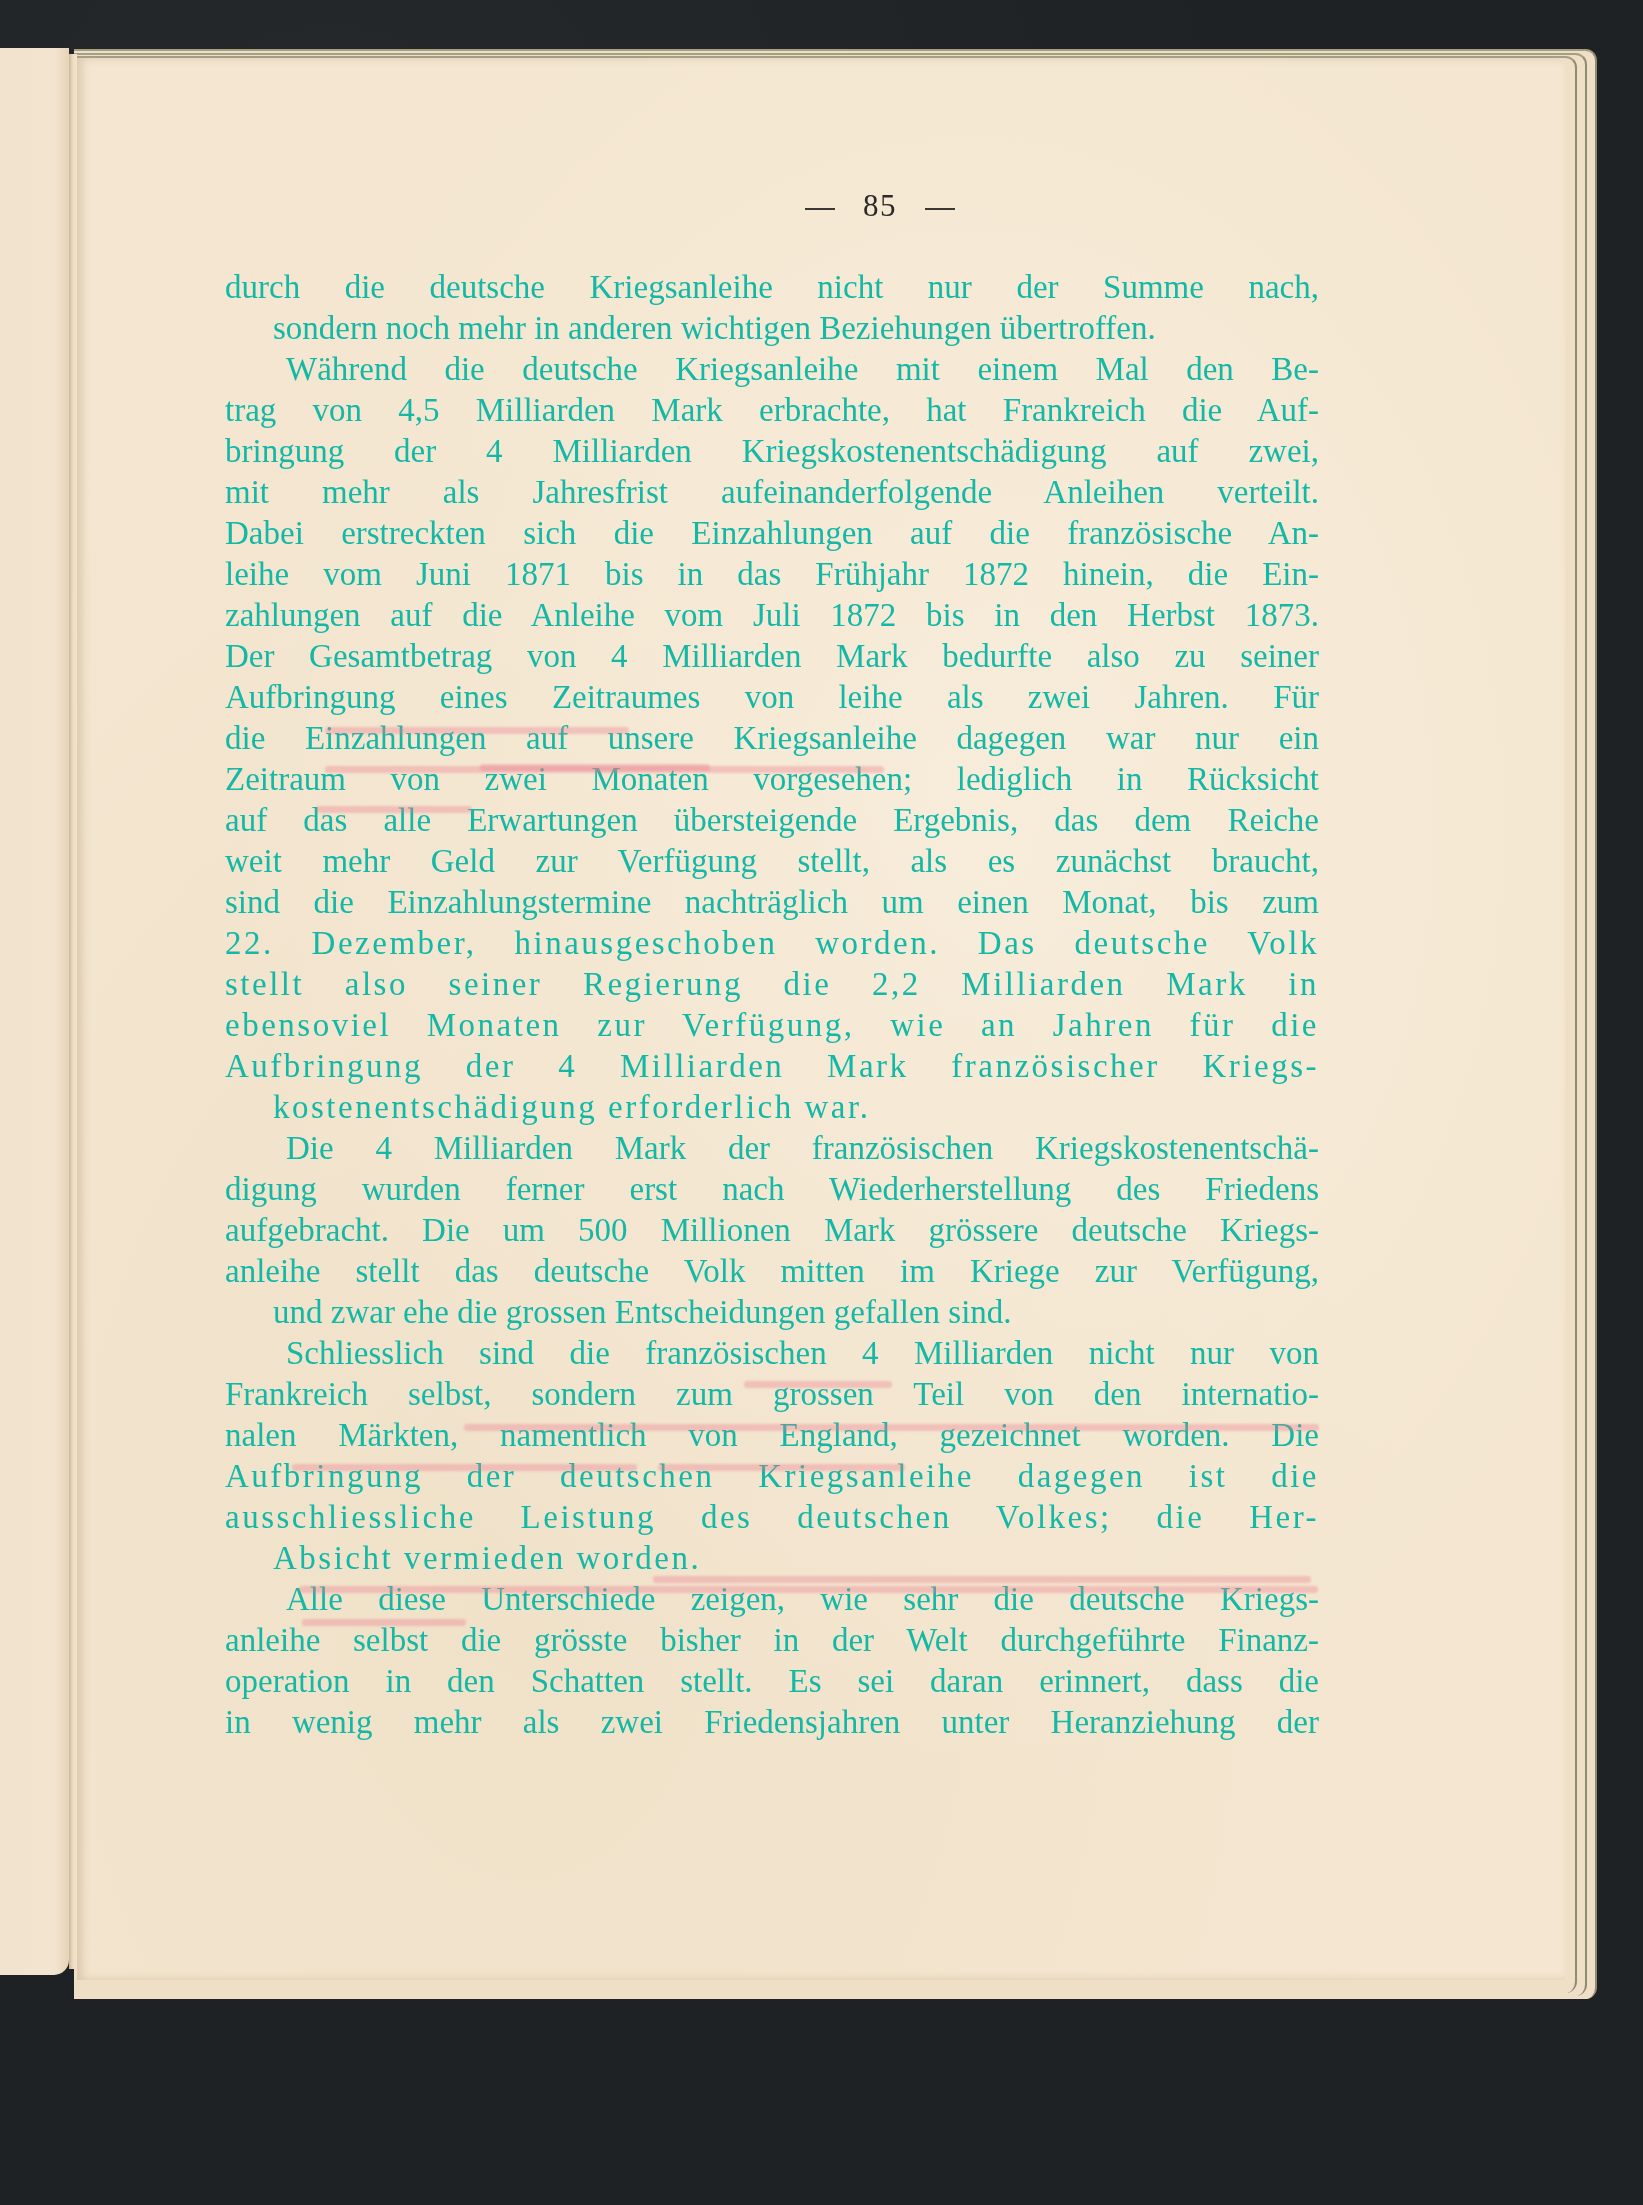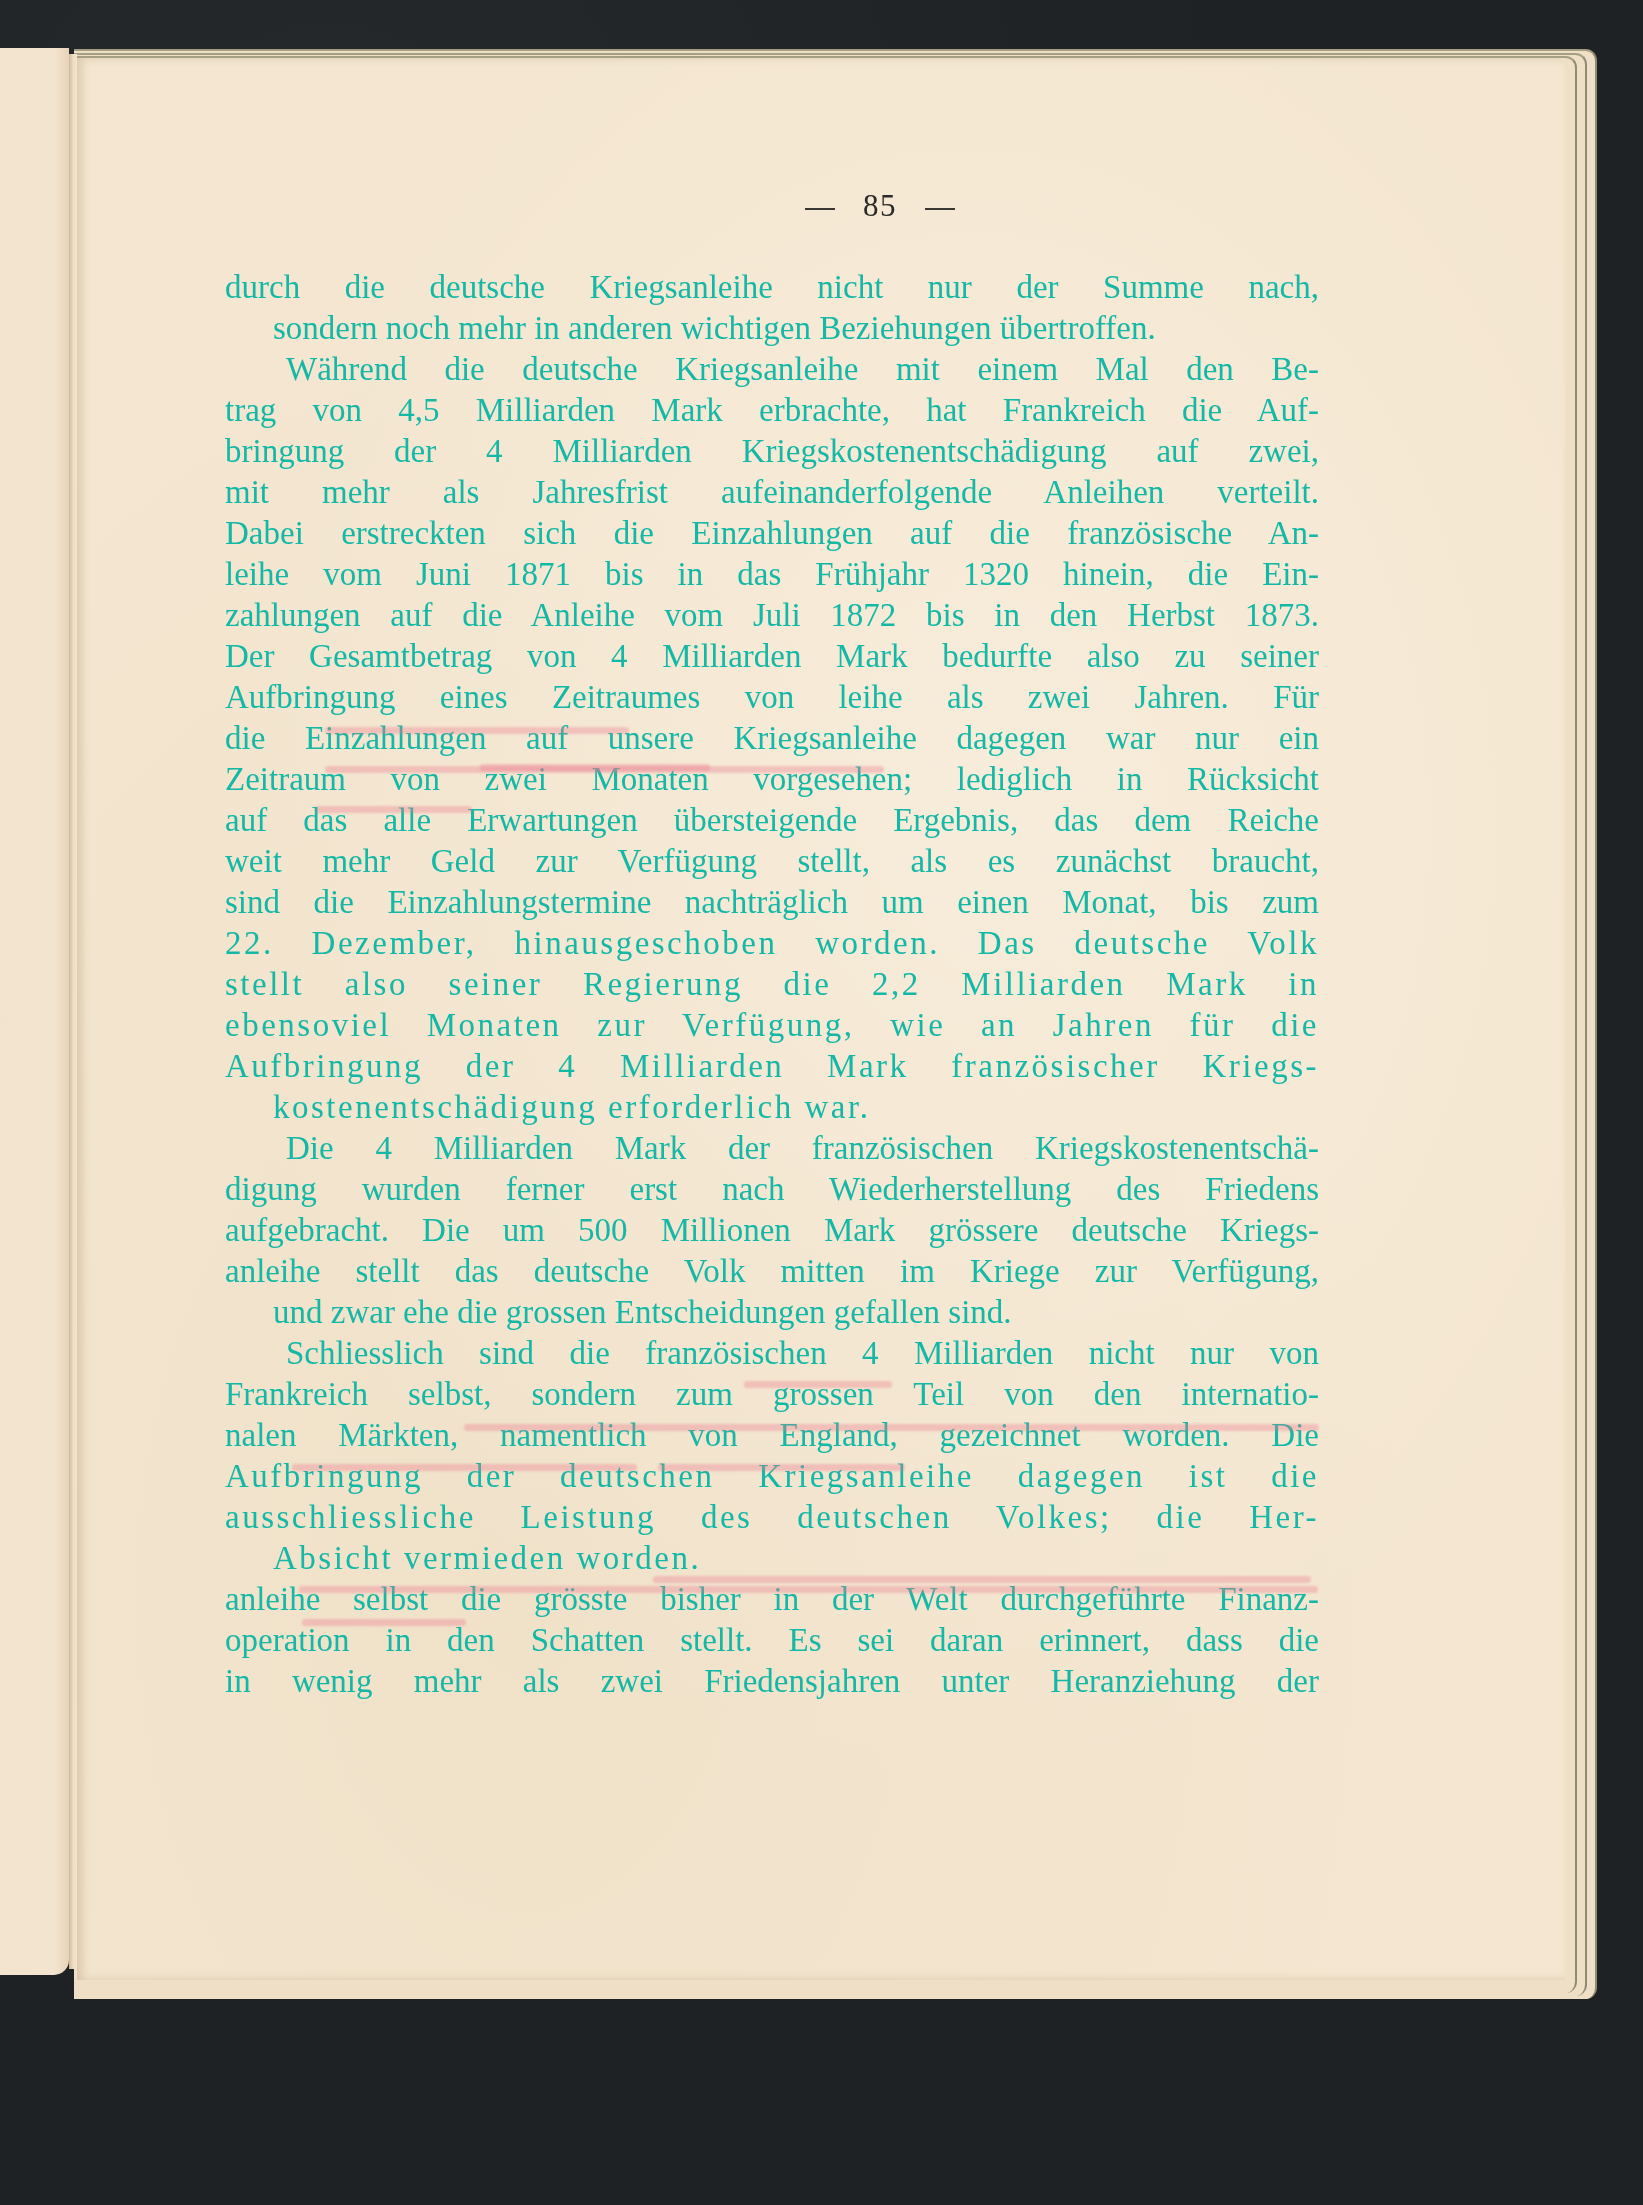--- a/index.html
+++ b/index.html
@@ -86,21 +86,21 @@
     <div>
       <span class="line">durch die deutsche Kriegsanleihe nicht nur der Summe nach,</span>
       <span class="line last">sondern noch mehr in anderen wichtigen Beziehungen übertroffen.</span>
     </div>
     <div>
       <span class="line indent">Während die deutsche Kriegsanleihe mit einem Mal den Be-</span>
       <span class="line">trag von 4,5 Milliarden Mark erbrachte, hat Frankreich die Auf-</span>
       <span class="line">bringung der 4 Milliarden Kriegskostenentschädigung auf zwei,</span>
       <span class="line">mit mehr als Jahresfrist aufeinanderfolgende Anleihen verteilt.</span>
       <span class="line">Dabei erstreckten sich die Einzahlungen auf die französische An-</span>
-      <span class="line">leihe vom Juni 1871 bis in das Frühjahr 1320 hinein, die Ein-</span>
+      <span class="line">leihe vom Juni 1871 bis in das Frühjahr 1872 hinein, die Ein-</span>
       <span class="line">zahlungen auf die Anleihe vom Juli 1872 bis in den Herbst 1873.</span>
       <span class="line">Der Gesamtbetrag von 4 Milliarden Mark bedurfte also zu seiner</span>
       <span class="line">Aufbringung eines Zeitraumes von leihe als zwei Jahren. Für</span>
       <span class="line">die Einzahlungen auf unsere Kriegsanleihe dagegen war nur ein</span>
       <span class="line">Zeitraum von zwei Monaten vorgesehen; lediglich in Rücksicht</span>
       <span class="line">auf das alle Erwartungen übersteigende Ergebnis, das dem Reiche</span>
       <span class="line">weit mehr Geld zur Verfügung stellt, als es zunächst braucht,</span>
       <span class="line">sind die Einzahlungstermine nachträglich um einen Monat, bis zum</span>
       <span class="line spaced">22. Dezember, hinausgeschoben worden. Das deutsche Volk</span>
       <span class="line spaced">stellt also seiner Regierung die 2,2 Milliarden Mark in</span>
@@ -117,20 +117,21 @@
     </div>
     <div>
       <span class="line indent">Schliesslich sind die französischen 4 Milliarden nicht nur von</span>
       <span class="line">Frankreich selbst, sondern zum grossen Teil von den internatio-</span>
       <span class="line">nalen Märkten, namentlich von England, gezeichnet worden. Die</span>
       <span class="line spaced">Aufbringung der deutschen Kriegsanleihe dagegen ist die</span>
       <span class="line spaced">ausschliessliche Leistung des deutschen Volkes; die Her-</span>
       <span class="line last spaced">Absicht vermieden worden.</span>
     </div>
     <div>
+      <span class="line indent">Alle diese Unterschiede zeigen, wie sehr die deutsche Kriegs-</span>
       <span class="line">anleihe selbst die grösste bisher in der Welt durchgeführte Finanz-</span>
       <span class="line">operation in den Schatten stellt. Es sei daran erinnert, dass die</span>
       <span class="line">in wenig mehr als zwei Friedensjahren unter Heranziehung der</span>
     </div>
   </div>
 
 <div class="highlight" style="left:325px; top:727px; width:304px;"></div>
 <div class="highlight" style="left:325px; top:766px; width:559px;"></div>
 <div class="highlight" style="left:480px; top:764px; width:230px;"></div>
 <div class="highlight" style="left:316px; top:806px; width:156px;"></div>

